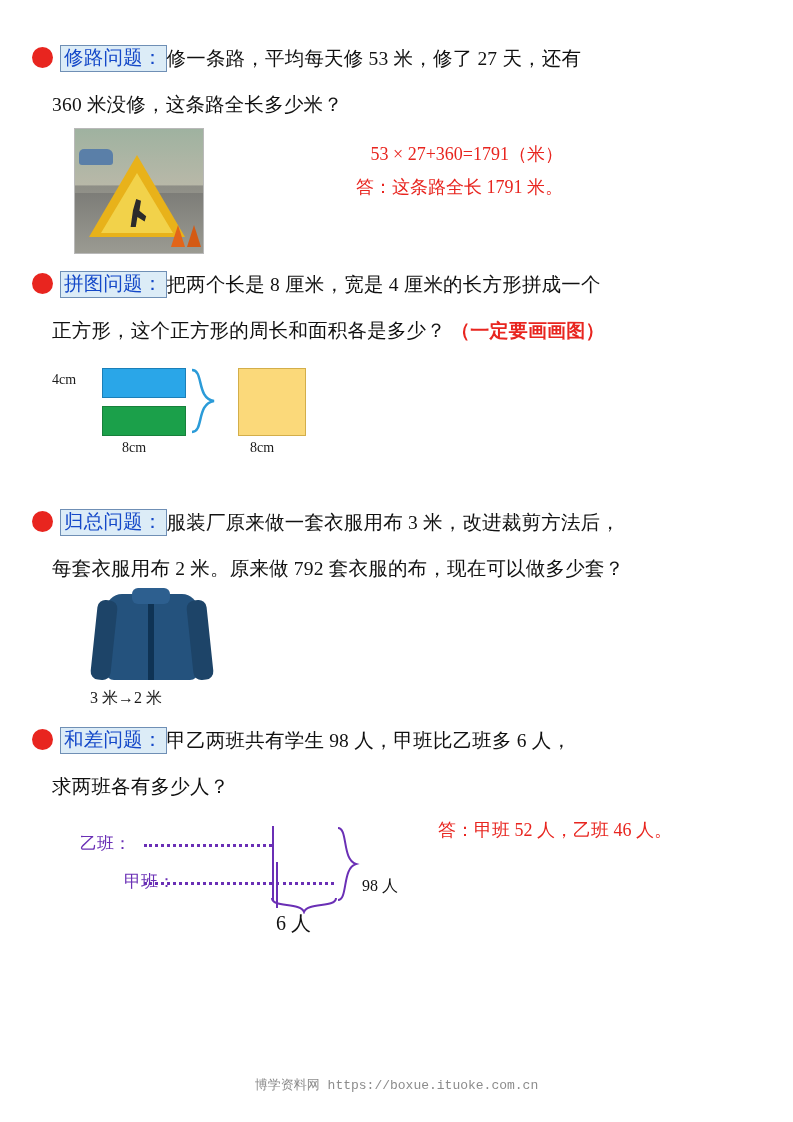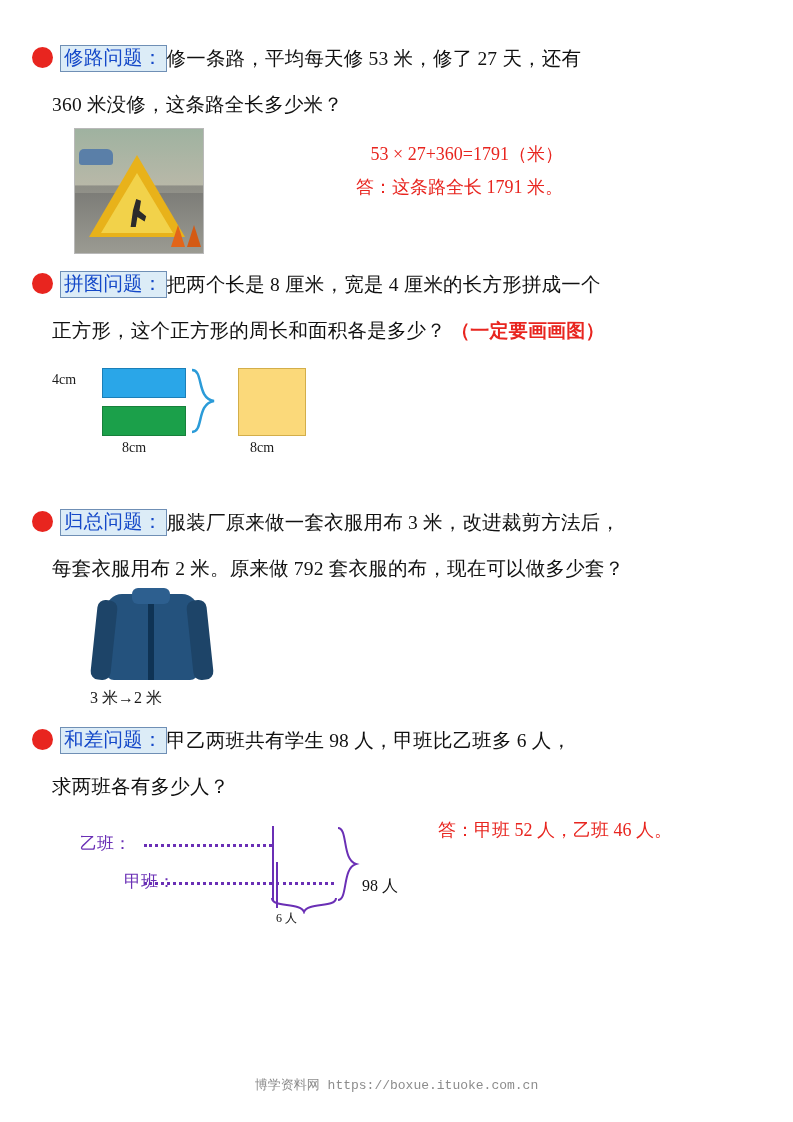--- a/index.html
+++ b/index.html
@@ -168,21 +168,21 @@
   
   #sec4 .body { position:relative; height: 130px; }
   #sec4 .fig { position:absolute; left: 52px; top: 6px; width: 330px; height: 118px; color:#6a2fb5; }
   .rowlabel { position:absolute; font-size:17px; color:#6a2fb5; }
   .dots {
     position:absolute; height:2px;
     border-top: 3px dotted #6a2fb5;
   }
   .vline { position:absolute; width:2px; background:#6a2fb5; }
   #sec4 .lbl98 { position:absolute; left:282px; top:40px; font-size:16px; color:#111;margin-top:24px; }
-  #sec4 .lbl6 { position:absolute; left:196px; top:98px; font-size:12px; color:#111; }
+  #sec4 .lbl6 { position:absolute; left:196px; top:98px; font-size:20px; color:#111; }
   #sec4 .ans { position:absolute; left: 410px; top: 8px; }
 
   .footer {
     position:absolute; left:0; right:0; bottom:28px;
     text-align:center; color:#8c8c8c; font-size:13px;
     font-family:Liberation Mono, monospace;
   }
 </style>
 </head>
 <body>

